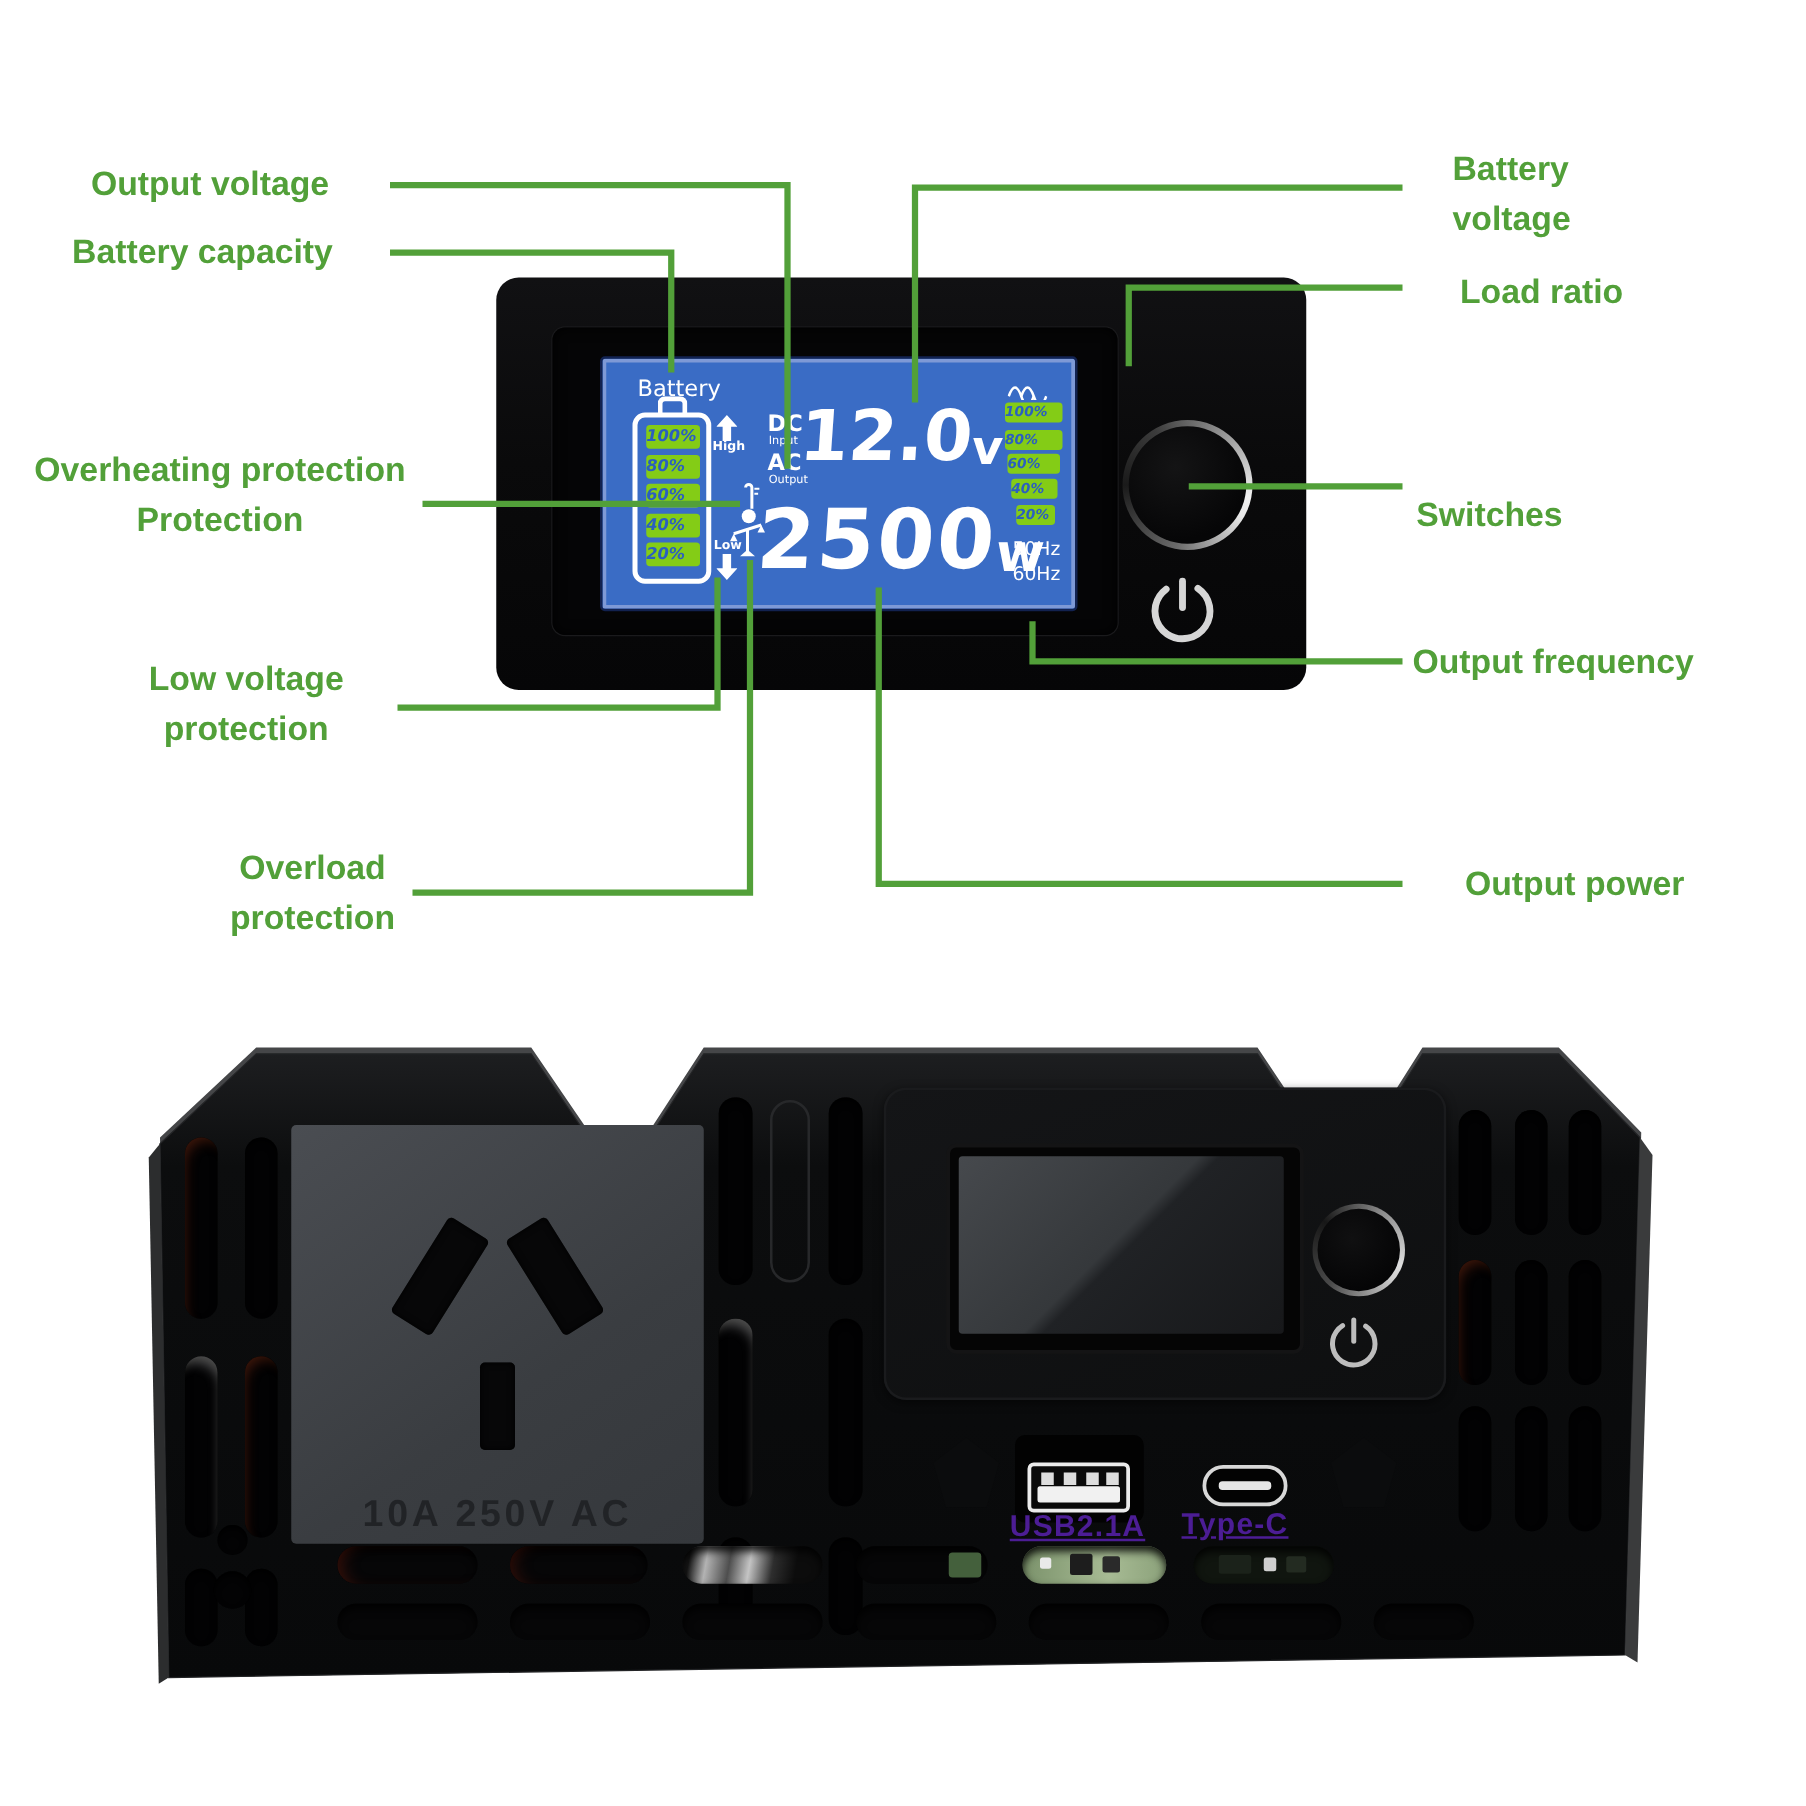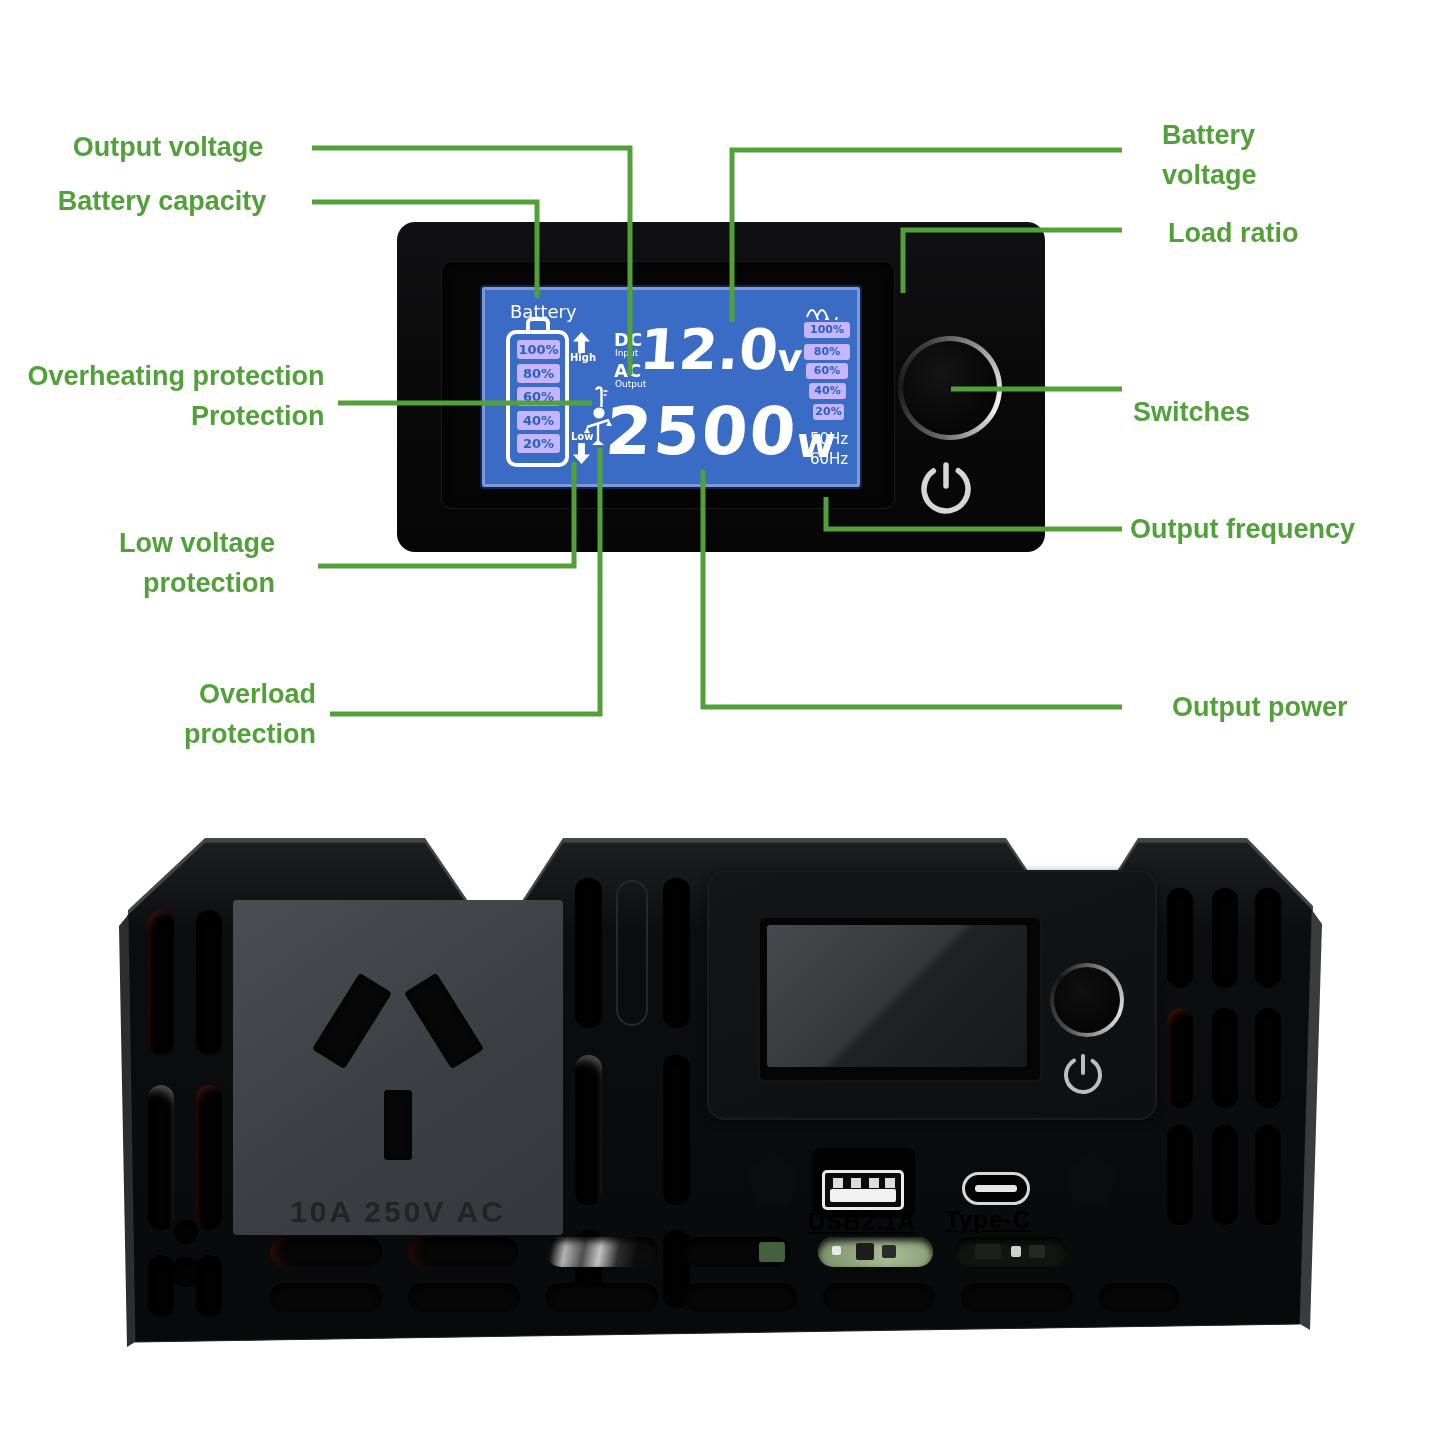--- a/index.html
+++ b/index.html
@@ -2,33 +2,33 @@
 <html><head>
 <meta charset="utf-8">
 <style>
   html,body{margin:0;padding:0;background:#fff;}
   .stage{position:relative;width:1445px;height:1445px;background:#ffffff;overflow:hidden;
          font-family:"Liberation Sans",sans-serif;}
   .abs{position:absolute;}
   
   .callout{position:absolute;color:#52a039;font-weight:bold;font-size:27px;line-height:40px;
            white-space:nowrap;}
-  .callout.centered{transform:translate(-50%,-50%);text-align:right;}
+  .callout.centered{transform:translate(-50%,-50%);text-align:center;}
   .callout.leftal{transform:translateY(-50%);text-align:left;}
   
   .panel{position:absolute;left:397px;top:222px;width:648px;height:330px;border-radius:18px;
          background:linear-gradient(180deg,#111113 0%,#0a0a0b 45%,#060607 100%);}
   .bezel{position:absolute;left:442px;top:262px;width:452px;height:246px;border-radius:10px;
          background:#050506;box-shadow:0 0 0 1px #1a1a1c, inset 0 0 10px #000;}
   .lcd{position:absolute;left:480px;top:285px;width:378px;height:200px;background:#3a6cc5;
        border:2px solid #122250;box-shadow:inset 0 0 0 3px #7e99d6;border-radius:4px;
        color:#fff;font-family:"DejaVu Sans",sans-serif;}
   .lcd .t{position:absolute;color:#fff;}
-  .lvlbox{position:absolute;background:#c4b5fd;border-radius:3px;color:#2b5fc0;font-weight:bold;
-          text-align:center;}
+  .lvlbox{position:absolute;background:#84cc16;border-radius:3px;color:#2b5fc0;font-weight:bold;
+          text-align:left;font-style:italic;}
   .batlvl{left:35px;width:43px;height:19px;font-size:13px;line-height:19px;}
   .loadlvl{font-size:11px;line-height:16px;height:16px;}
   .arrow{position:absolute;background:#fff;width:17px;height:21px;
          clip-path:polygon(50% 0%,100% 45%,70% 45%,70% 100%,30% 100%,30% 45%,0% 45%);}
   .digits{position:absolute;display:flex;align-items:flex-end;color:#fff;font-weight:bold;
           transform:skewX(-4deg);font-family:"DejaVu Sans",sans-serif;}
   .switch-ring{position:absolute;left:898px;top:336px;width:104px;height:104px;border-radius:50%;
     background:conic-gradient(from 120deg,#e8e8e8 0deg,#6a6a6a 70deg,#1a1a1a 150deg,#3c3c3c 210deg,#9c9c9c 280deg,#f0f0f0 340deg,#e8e8e8 360deg);}
   .switch-inner{position:absolute;inset:5px;border-radius:50%;
     background:radial-gradient(circle at 40% 35%,#141415,#060607 70%);}
@@ -48,21 +48,21 @@
           border:3px solid #141415;border-radius:8px;}
   .mscreen{position:absolute;left:60px;top:55px;width:260px;height:142px;border-radius:3px;
           background:linear-gradient(135deg,#46494d 0%,#35383b 48%,#202225 52%,#17181a 100%);}
   .mbtn{position:absolute;left:343px;top:93px;width:74px;height:74px;border-radius:50%;
     background:conic-gradient(from 130deg,#cfcfcf 0deg,#4a4a4a 90deg,#171717 180deg,#8a8a8a 260deg,#dedede 340deg,#cfcfcf 360deg);}
   .mbtn-inner{position:absolute;inset:4px;border-radius:50%;
     background:radial-gradient(circle at 42% 36%,#101011,#050506 72%);}
   .hslot{position:absolute;background:#060607;border-radius:15px;box-shadow:inset 0 4px 7px rgba(0,0,0,.9);}
   .pent{position:absolute;width:56px;height:56px;background:#0b0c0d;
         clip-path:polygon(50% 0%,97% 36%,79% 100%,21% 100%,3% 36%);}
-  .portlabel{position:absolute;color:#000000;font-weight:bold;font-size:24px;white-space:nowrap;
+  .portlabel{position:absolute;color:#4c1d95;font-weight:bold;font-size:24px;white-space:nowrap;
              transform:translateX(-50%);letter-spacing:1px;text-decoration:underline;}
   svg{display:block;}
 </style>
 </head>
 <body>
 
 <div class="stage">
 
   <div class="panel"></div>
   <div class="bezel"></div>

